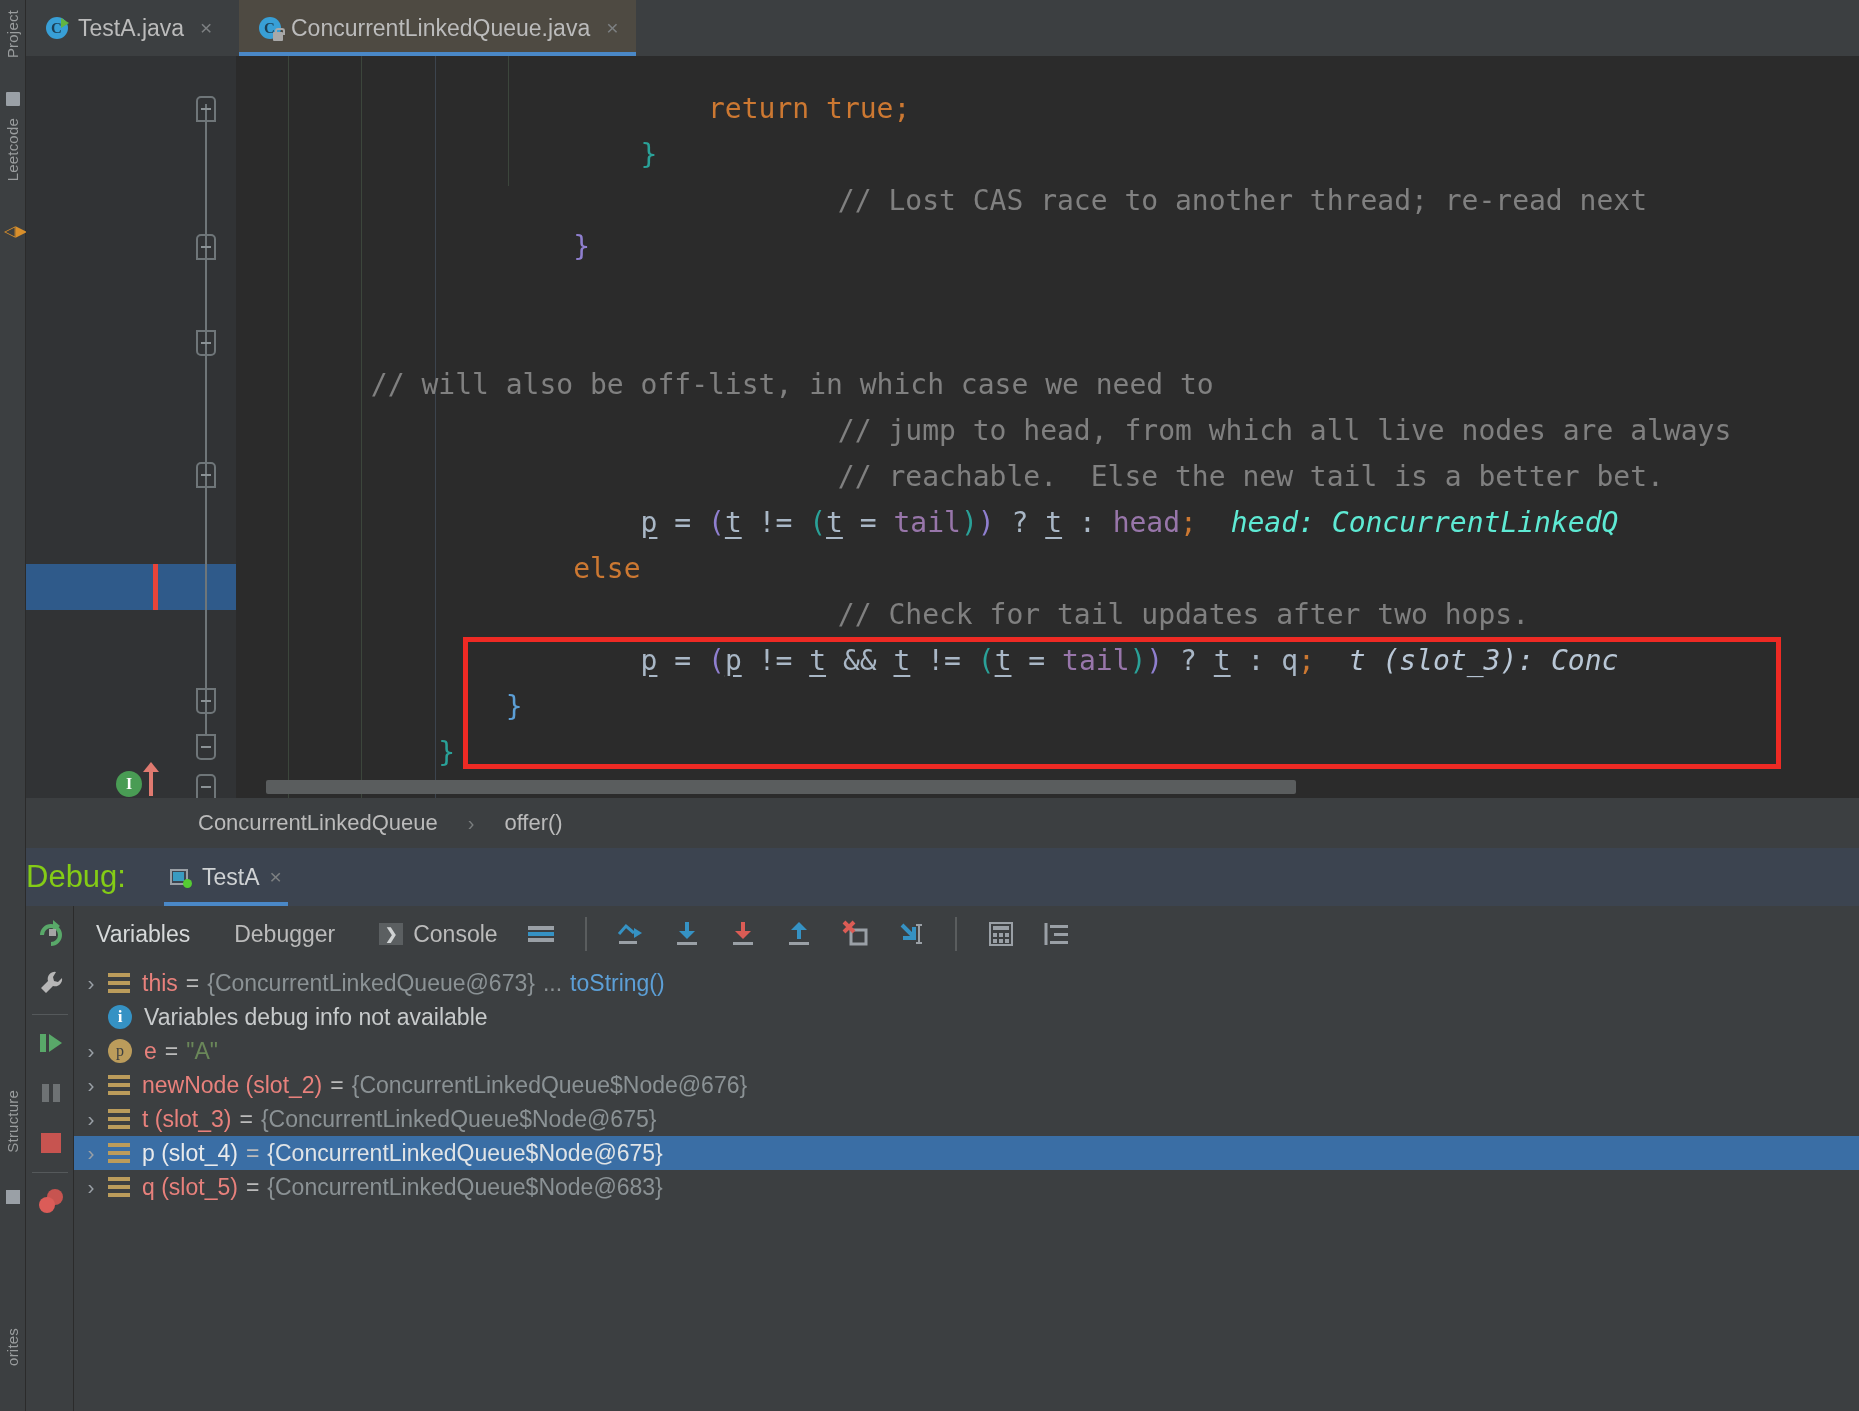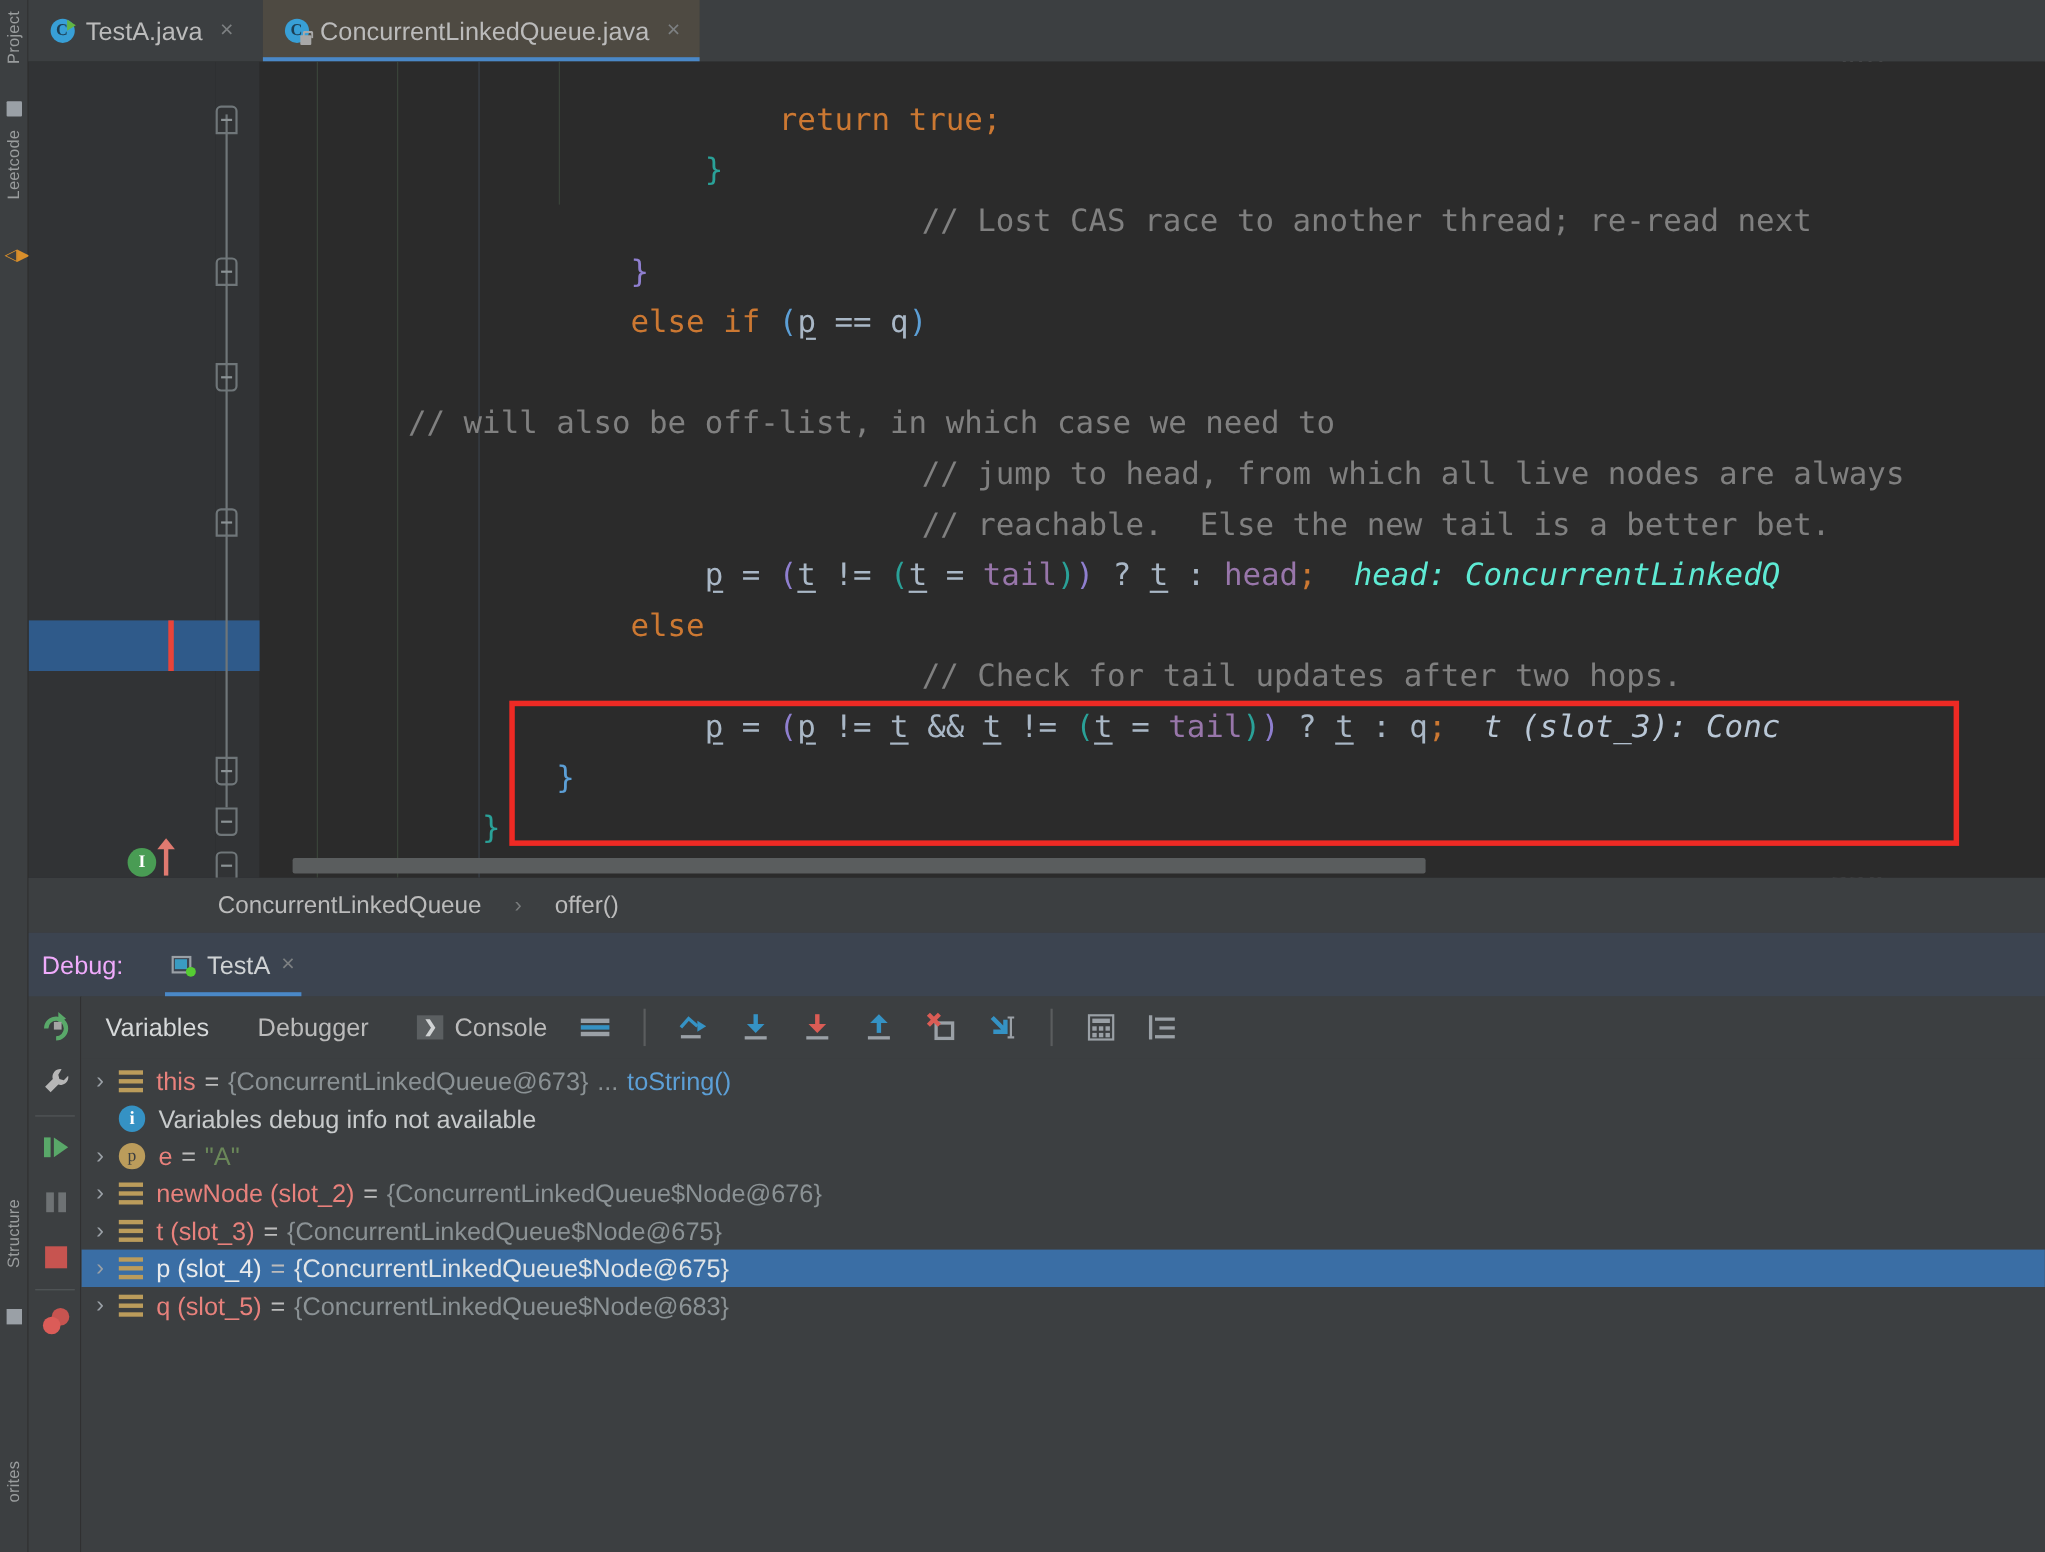--- a/index.html
+++ b/index.html
@@ -181,21 +181,21 @@
     font-size: 22px; color: #bbbbbb;
   }
   .crumb-sep { color: #7a7d7e; font-size: 20px; }
 
   
   .dbg-head {
     position: absolute; left: 26px; top: 848px; width: 1833px; height: 58px;
     background: #3c4450; display: flex; align-items: center;
   }
   .dbg-label {
-    font-size: 23px; color: #f0abfc; padding-left: 12px; padding-right: 30px;
+    font-size: 31px; color: #84cc16; padding-right: 30px;
   }
   .dbg-tab {
     position: relative; height: 58px; display: flex; align-items: center; gap: 10px;
     padding: 0 14px; font-size: 23px; color: #cfd2d4;
   }
   .dbg-tab::after {
     content: ""; position: absolute; left: 8px; right: 8px; bottom: 0;
     height: 4px; background: #4a88c7;
   }
   .app-ico { position: relative; width: 22px; height: 20px; }
@@ -386,23 +386,20 @@
       </div>
 
       <div class="codeline cmt" style="top:76px;">
         <span style="margin-left:467px;">// Lost CAS race to another thread; re-read next</span>
       </div>
 
       <div class="codeline" style="top:122px;">
         <span class="p1">            }</span>
       </div>
 
-      <div class="codeline" style="top:168px;">
-        <span>            <span class="kw">else if</span> <span class="p3">(</span><span class="loc">p</span> == <span class="brc">q</span><span class="p3">)</span></span>
-      </div>
 
       <div class="codeline cmt" style="top:260px;">
         <span style="">// will also be off-list, in which case we need to</span>
       </div>
       <div class="codeline cmt" style="top:306px;">
         <span style="margin-left:467px;">// jump to head, from which all live nodes are always</span>
       </div>
       <div class="codeline cmt" style="top:352px;">
         <span style="margin-left:467px;">// reachable.  Else the new tail is a better bet.</span>
       </div>

